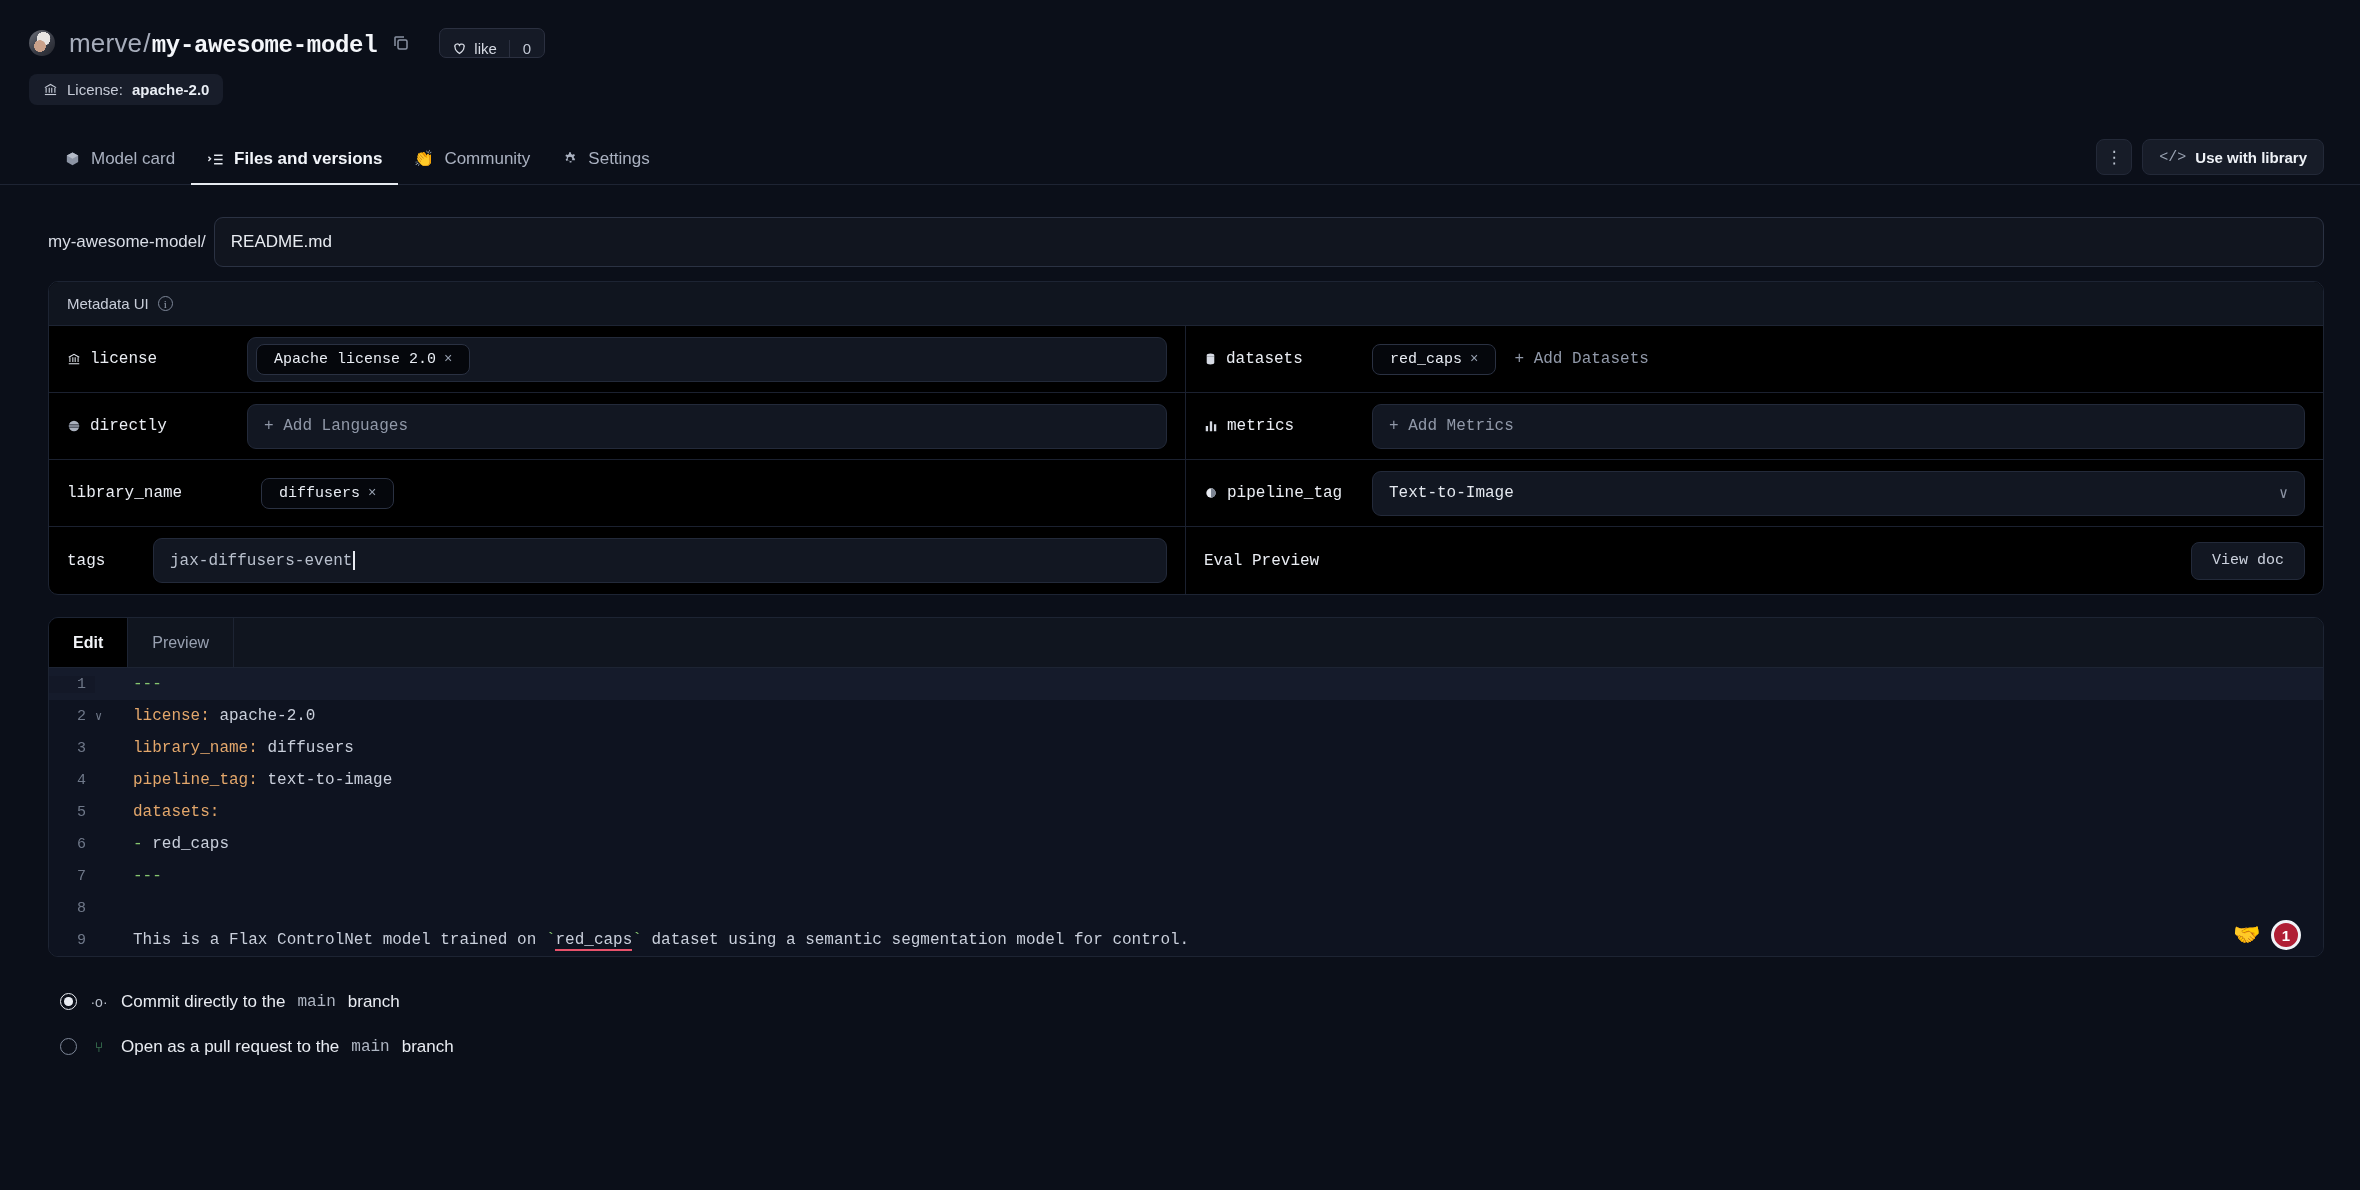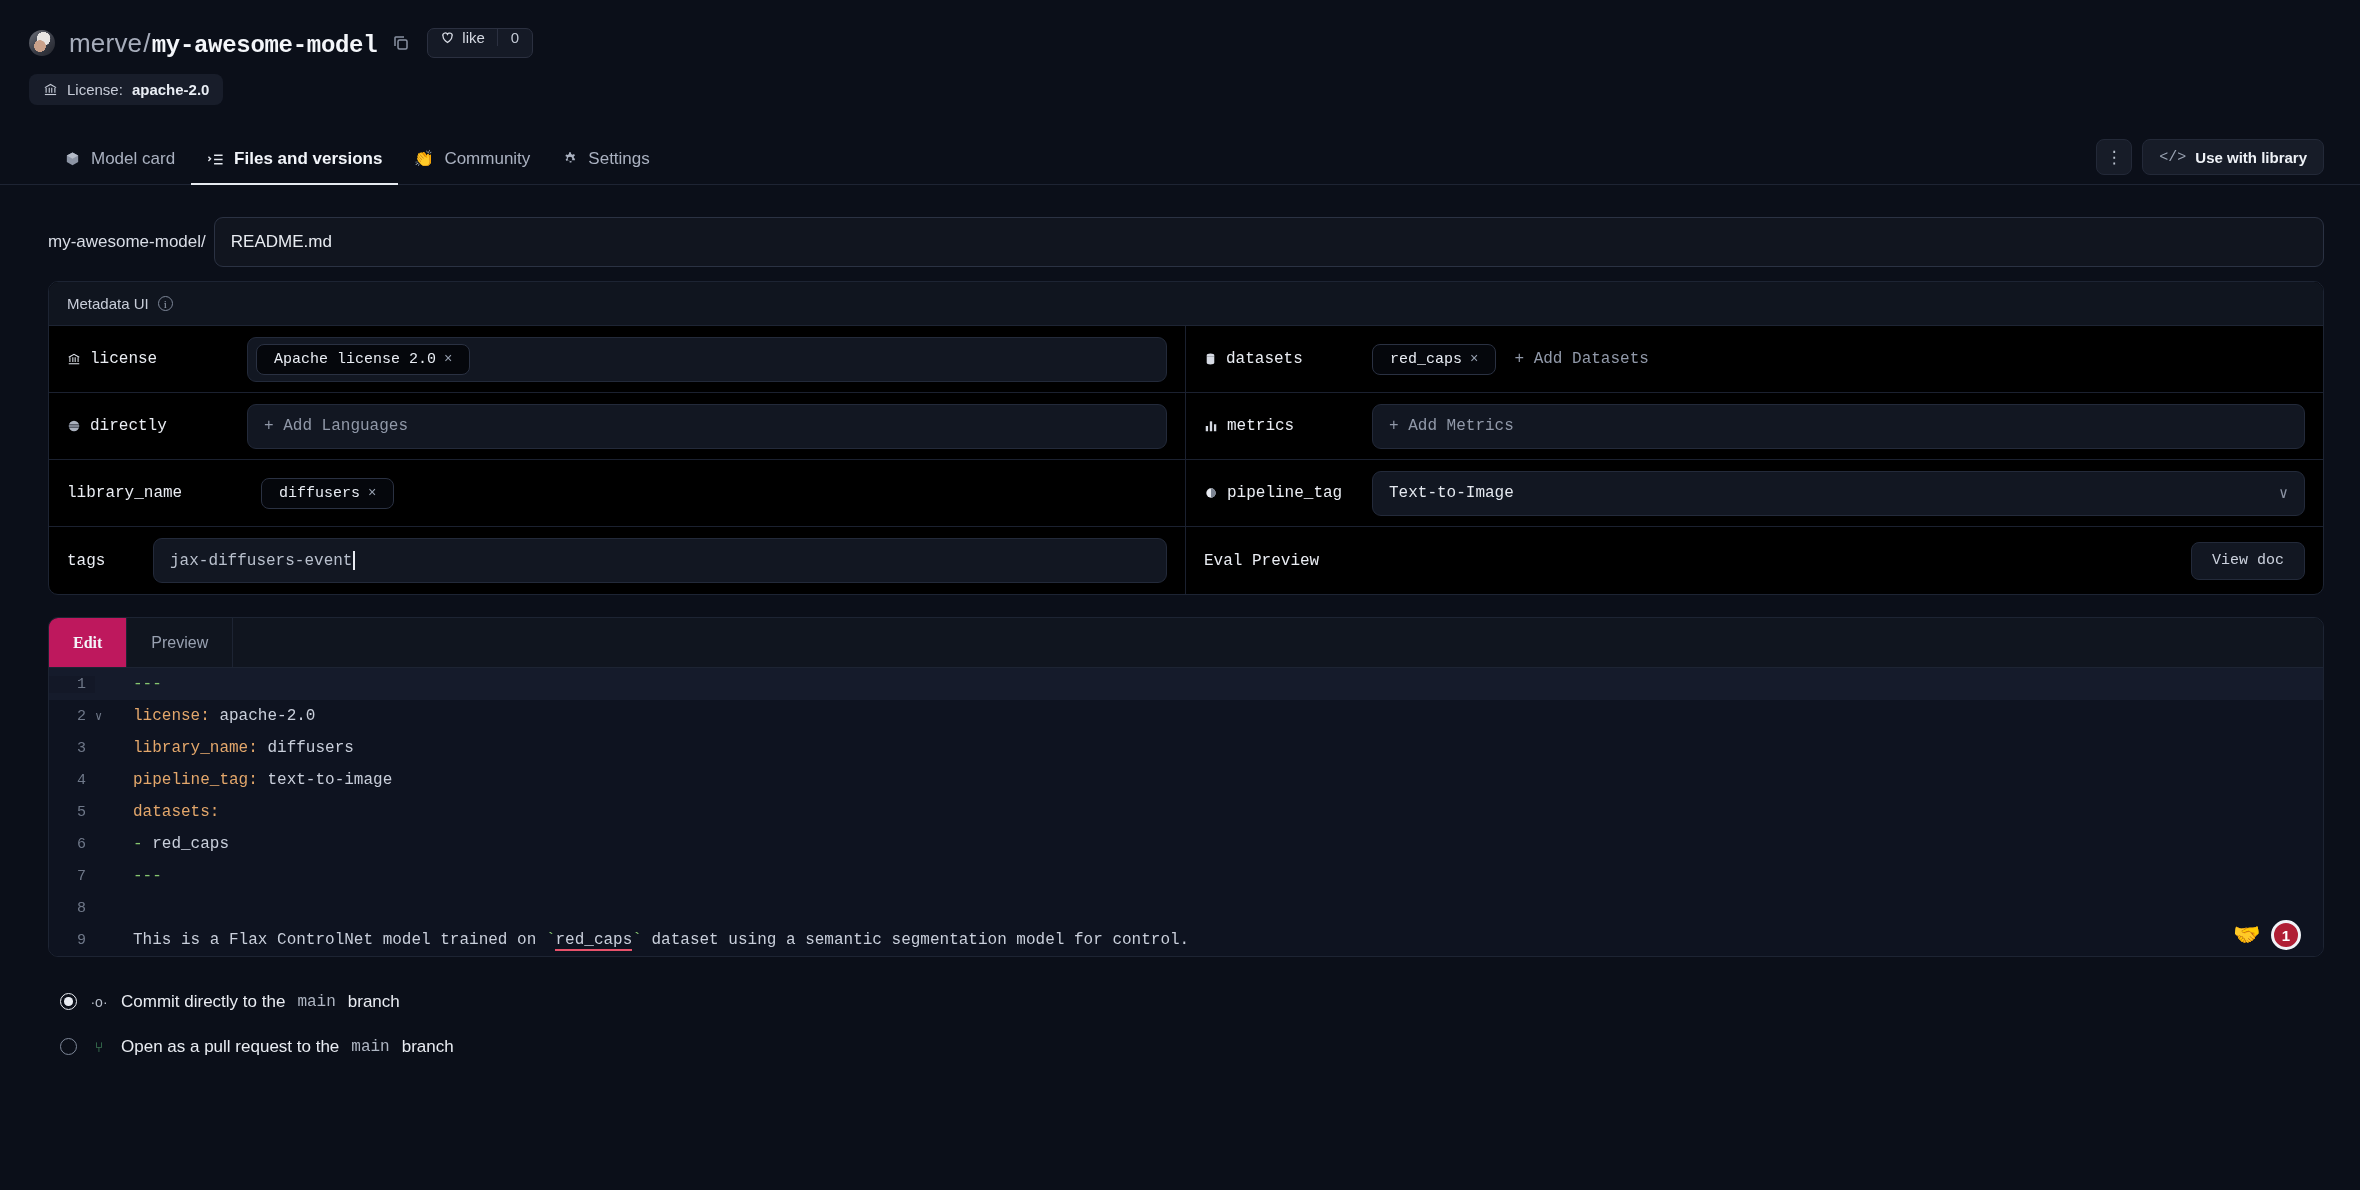--- a/index.html
+++ b/index.html
@@ -21,21 +21,21 @@
       radial-gradient(circle at 56% 34%, #e7e4e2 0 30%, transparent 31%),
       linear-gradient(140deg, #6c6f78 0%, #3a3d47 55%, #23252c 100%);
     flex: 0 0 auto;
   }
   .repo-title { font-size: 26px; letter-spacing: .2px; display: flex; align-items: baseline; }
   .repo-owner { color: #a7adbb; font-weight: 400; }
   .repo-sep  { color: #a7adbb; font-weight: 400; padding: 0 1px; }
   .repo-name { color: #f4f6fa; font-weight: 700; font-family: "Liberation Mono", monospace; font-size: 24px; letter-spacing: -.3px; }
   .copy-icon { width: 20px; height: 20px; color: #8b93a3; display:flex; align-items:center; justify-content:center; }
   .like-group {
-    display: flex; align-items: flex-start; height: 30px; margin-left: 2px;
+    display: flex; align-items: flex-end; height: 30px; margin-left: 14px;
     border: 1px solid #2b3040; border-radius: 7px; overflow: hidden;
     background: #151a26;
   }
   .like-btn { display: flex; align-items: center; gap: 7px; padding: 0 12px; font-size: 15px; color: #d6dae3; }
   .like-count { display: flex; align-items: center; padding: 0 13px; font-size: 15px; color: #c3c9d5; border-left: 1px solid #2b3040; }
   .heart { width: 15px; height: 15px; }
 
   .license-chip {
     display: inline-flex; align-items: center; gap: 9px;
     background: #181d2a; border-radius: 8px;
@@ -148,21 +148,21 @@
   
   .editor-wrap {
     margin: 22px 36px 0 48px; border: 1px solid #1d2433; border-radius: 10px;
     background: #0d111b; overflow: hidden;
   }
   .editor-tabs { display: flex; border-bottom: 1px solid #1d2433; background: #10151f; height: 50px; }
   .etab {
     display: flex; align-items: center; padding: 0 24px; font-size: 16px; color: #98a0b0;
     border-right: 1px solid #1d2433;
   }
-  .etab.active { color: #f3f5f9; font-weight: 700; background: #be185d; font-family: Liberation Serif, serif; }
+  .etab.active { color: #f3f5f9; font-weight: 700; background: #000000; }
   .code-area { background: #0e1320; position: relative; }
   .code-line { display: flex; align-items: center; height: 32px; font-family: "Liberation Mono", monospace; font-size: 16px; }
   .code-line.hl { background: #151b2b; }
   .ln {
     width: 46px; text-align: right; padding-right: 9px; color: #6f7889; font-size: 15px;
     flex: 0 0 auto; user-select: none;
   }
   .fold { width: 18px; color: #6f7889; font-size: 12px; flex: 0 0 auto; }
   .ln-bg { background: #131827; }
   .code-text { padding-left: 20px; white-space: pre; color: #c9cfdb; }

